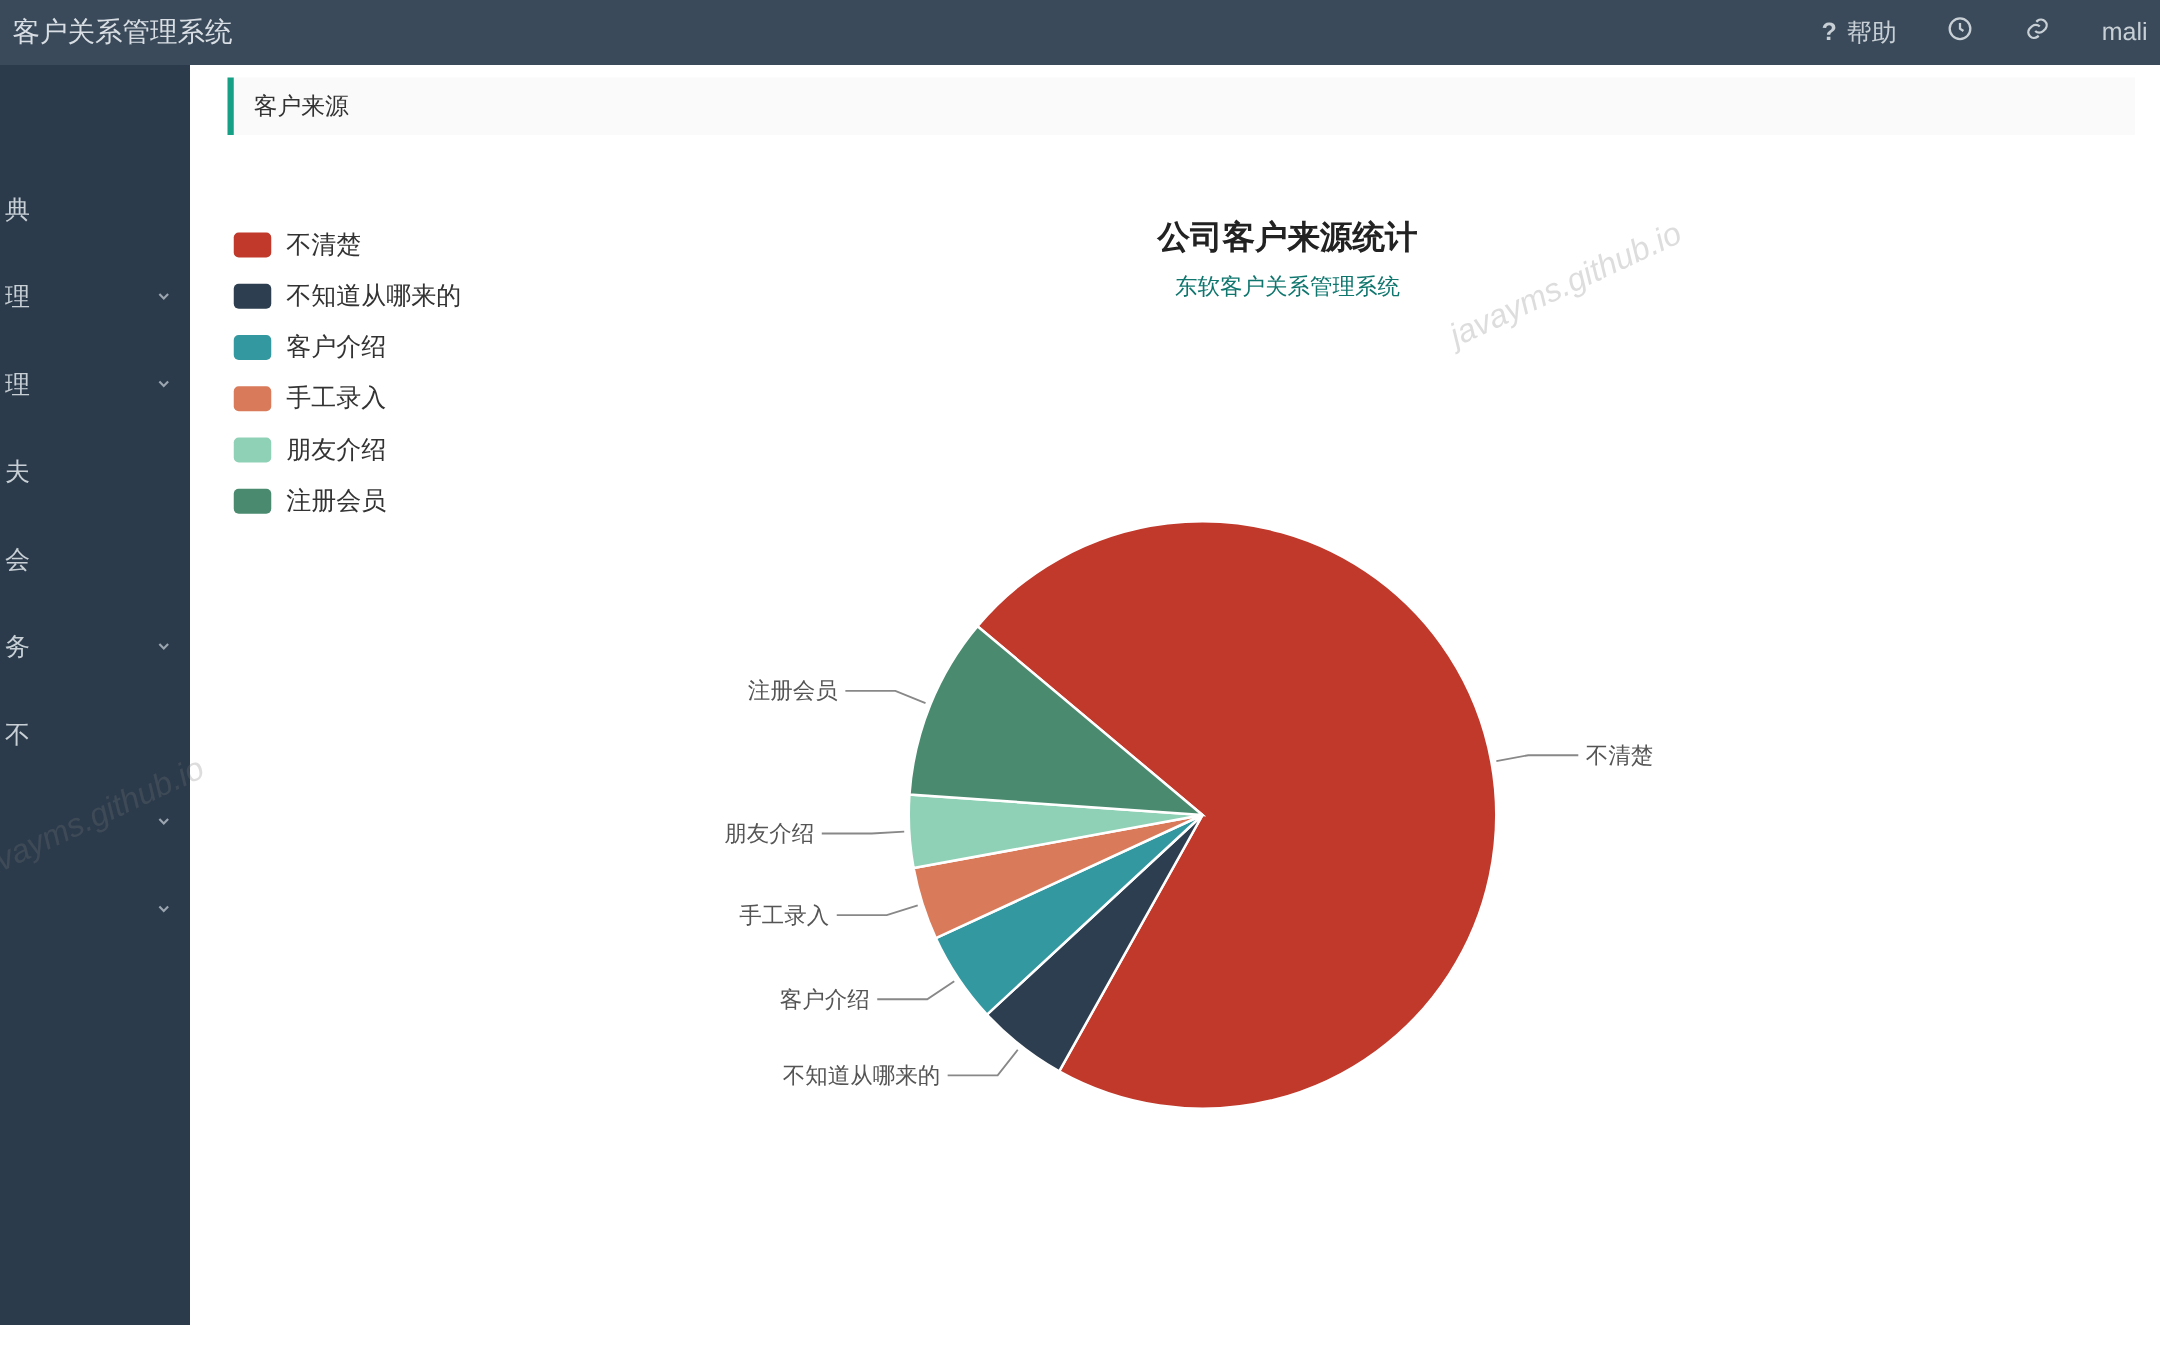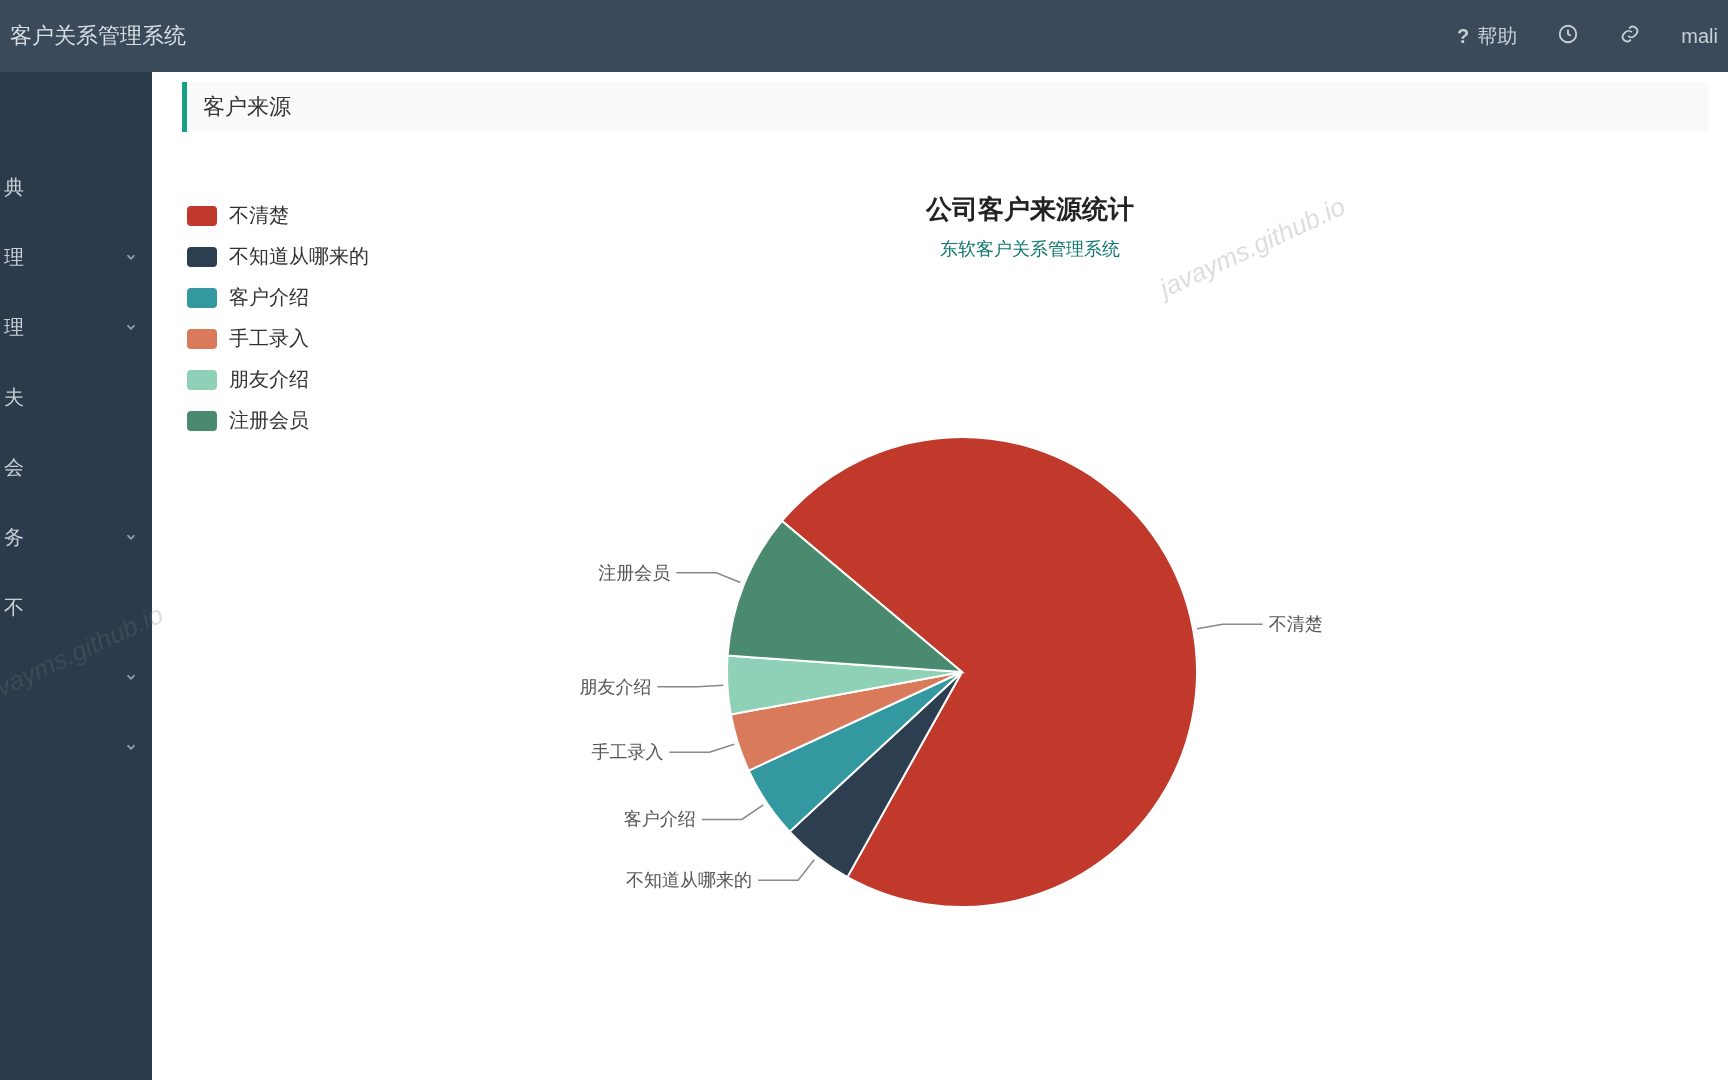--- a/index.html
+++ b/index.html
@@ -5,21 +5,21 @@
     * { margin: 0; padding: 0; box-sizing: border-box; }
     body {
       font-family: "Microsoft YaHei", Arial, sans-serif;
       background: #ffffff;
       width: 1728px;
       height: 1080px;
       overflow: hidden;
     }
     .header {
       background: #3a4a5a;
-      height: 72px;
+      height: 52px;
       display: flex;
       align-items: center;
       justify-content: space-between;
       padding: 0 10px 0 10px;
       color: #d8dee3;
     }
     .header-title {
       font-size: 22px;
       font-weight: normal;
       color: #d8dee3;
@@ -60,21 +60,21 @@
     }
     .content {
       flex: 1;
       background: #ffffff;
       position: relative;
       padding: 10px 20px 0 30px;
     }
     .panel-header {
       border-left: 5px solid #16a085;
       padding: 10px 16px;
-      font-size: 22px;
+      font-size: 19px;
       color: #333;
       margin-bottom: 30px;
       background: #fafafa;
     }
     .legend {
       position: absolute;
       left: 35px;
       top: 130px;
       display: flex;
       flex-direction: column;

